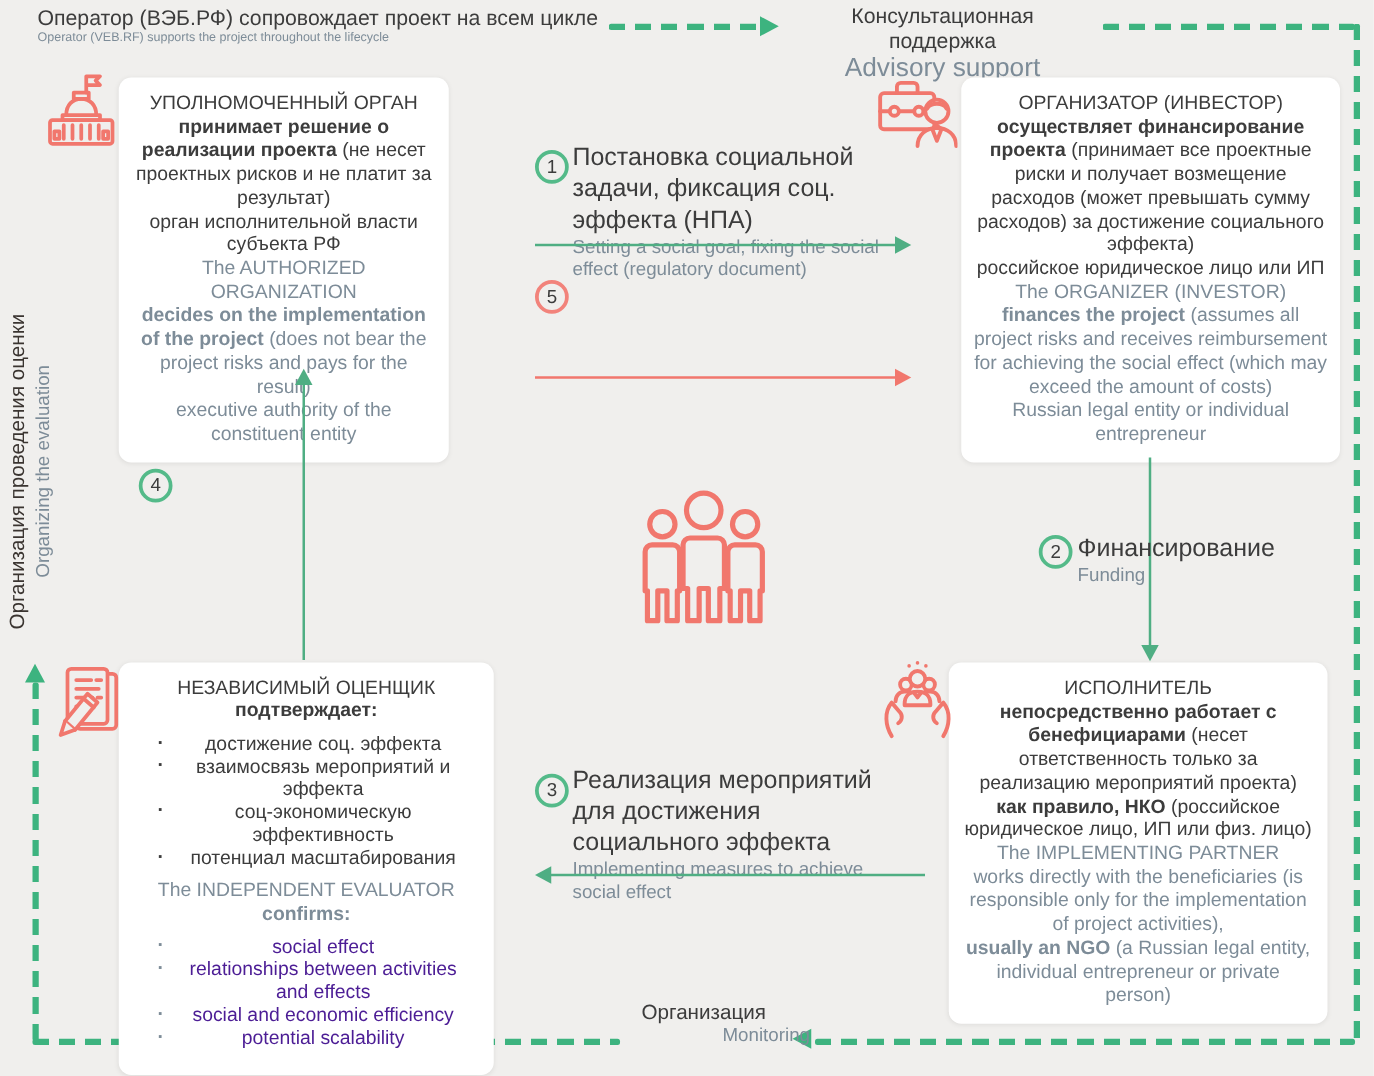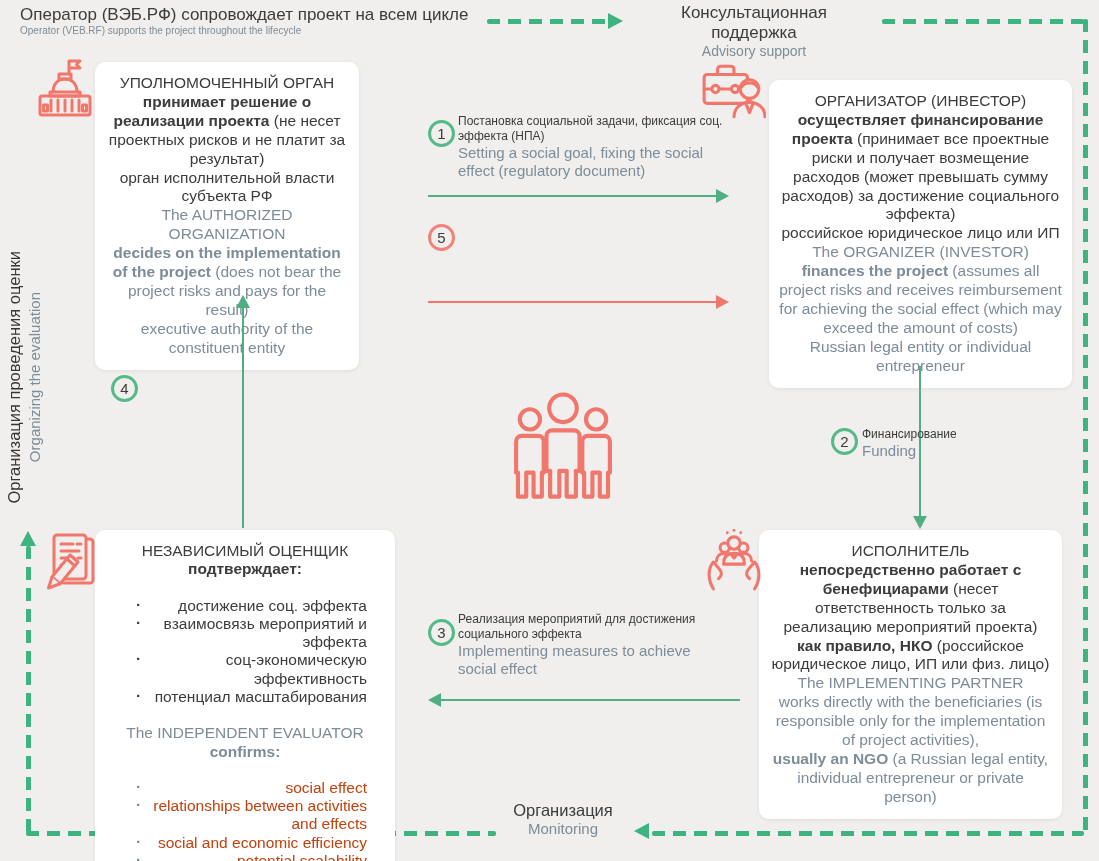--- a/index.html
+++ b/index.html
@@ -4,68 +4,68 @@
 <style>
   html,body{margin:0;padding:0;}
   .canvas{position:relative;width:1099px;height:861px;background:#f0efed;
     font-family:"Liberation Sans",sans-serif;color:#3c3c3c;overflow:hidden;}
 
   
   .b{font-weight:bold;}
   .g{color:#7d8c98;}
 
   
-  .hdr{position:absolute;left:20px;top:5px;}
+  .hdr{position:absolute;left:30px;top:5px;}
   .hdr .ru{font-size:17px;}
   .hdr .en{font-size:10px;}
   .advisory{position:absolute;left:636px;top:3px;width:236px;text-align:center;}
   .advisory .ru{font-size:17px;}
-  .advisory .en{font-size:14px;}
+  .advisory .en{font-size:21px;}
 
   
   .dash-h{position:absolute;height:5px;border-radius:2px;
     background:repeating-linear-gradient(90deg,#3db37f 0 13px,transparent 13px 21px);}
   .dash-v{position:absolute;width:5px;border-radius:2px;
     background:repeating-linear-gradient(180deg,#3db37f 0 13px,transparent 13px 21px);}
   .ah{position:absolute;width:0;height:0;border-style:solid;}
 
   
   .card{position:absolute;background:#ffffff;border-radius:10px;
     box-shadow:0 1px 4px rgba(0,0,0,.07);padding:12px 10px;text-align:center;
     font-size:15.5px;line-height:1.22;box-sizing:border-box;}
-  .card ul{list-style:none;margin:18px;padding:0 0 0 8px;text-align:right;}
+  .card ul{list-style:none;margin:8px;padding:0 0 0 8px;text-align:center;}
   .card li{position:relative;padding-left:19px;}
   .card li::before{content:"·";position:absolute;left:5px;top:-1px;font-weight:bold;}
-  .card ul.en li{color:#c2410c;}
+  .card ul.en li{color:#4c1d95;}
   .card ul.en li::before{color:#7d8c98;}
 
   
   .vaxis{position:absolute;left:5px;top:205px;height:345px;display:flex;
     flex-direction:row;align-items:center;gap:2px;}
   .vaxis span{writing-mode:vertical-rl;transform:rotate(180deg);}
   .vaxis .ru{font-size:16.5px;color:#3a3430;}
   .vaxis .en{font-size:15px;}
 
   
   .stepc{position:absolute;width:21px;height:21px;border-radius:50%;border:3px solid #54ba89;
     display:flex;align-items:center;justify-content:center;font-size:15px;color:#3c3c3c;}
   .stepc.coral{border-color:#f2837b;}
   .steptext{position:absolute;width:270px;}
-  .steptext .ru{font-size:12px;line-height:1.25;}
+  .steptext .ru{font-size:20px;line-height:1.25;}
   .steptext .en{font-size:15px;line-height:1.22;}
 
   
   .line-h{position:absolute;height:2px;background:#4fae83;}
   .line-v{position:absolute;width:2px;background:#4fae83;}
   .coral-bg{background:#f1776d;}
 
   
   .monitoring{position:absolute;left:478px;top:801px;width:170px;text-align:center;}
   .monitoring .ru{font-size:16.5px;}
-  .monitoring .en{font-size:15px;}
+  .monitoring .en{font-size:15px;text-align:right;}
 
   
   .icon{position:absolute;}
   .icon svg{display:block;}
 </style>
 </head>
 <body>
 
 <div class="canvas">
 
@@ -96,21 +96,21 @@
 
   <div class="vaxis">
     <span class="ru">Организация проведения оценки</span>
     <span class="en g">Organizing the evaluation</span>
   </div>
 
   <div class="card" style="left:95px;top:62px;width:264px;">
     <div><span>УПОЛНОМОЧЕННЫЙ ОРГАН</span><br><span class="b">принимает решение о реализации проекта</span><span> (не несет проектных рисков и не платит за результат)</span><br><span>орган исполнительной власти субъекта РФ</span><br><span class="g">The AUTHORIZED ORGANIZATION</span><br><span class="b g">decides on the implementation of the project</span><span class="g"> (does not bear the project risks and pays for the result)</span><br><span class="g">executive authority of the constituent entity</span></div>
   </div>
 
-  <div class="card" style="left:769px;top:62px;width:303px;margin-top:18px;">
+  <div class="card" style="left:769px;top:62px;width:303px;">
     <div><span>ОРГАНИЗАТОР (ИНВЕСТОР)</span><br><span class="b">осуществляет финансирование проекта</span><span> (принимает все проектные риски и получает возмещение расходов (может превышать сумму расходов) за достижение социального эффекта)</span><br><span>российское юридическое лицо или ИП</span><br><span class="g">The ORGANIZER (INVESTOR)</span><br><span class="b g">finances the project</span><span class="g"> (assumes all project risks and receives reimbursement for achieving the social effect (which may exceed the amount of costs)</span><br><span class="g">Russian legal entity or individual entrepreneur</span></div>
   </div>
 
   <div class="card" style="left:95px;top:530px;width:300px;line-height:1.18;">
     <div><span>НЕЗАВИСИМЫЙ ОЦЕНЩИК</span><br><span class="b">подтверждает:</span></div>
     <ul class="ru">
         <li>достижение соц. эффекта</li>
         <li>взаимосвязь мероприятий и эффекта</li>
         <li>соц-экономическую эффективность</li>
         <li>потенциал масштабирования</li>

